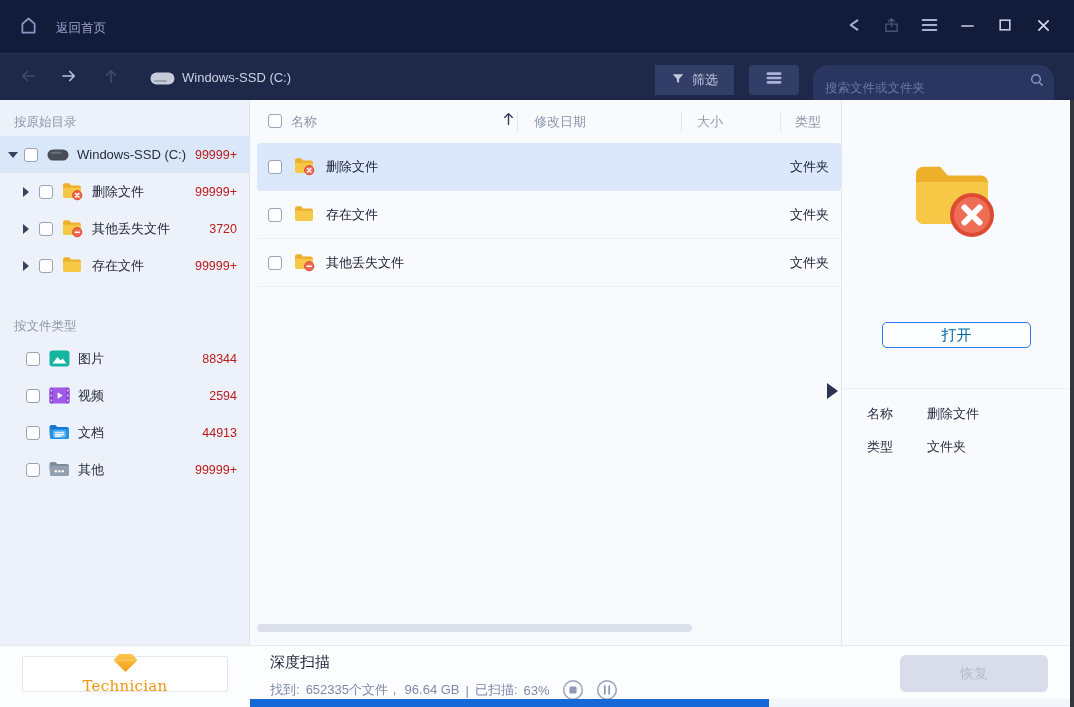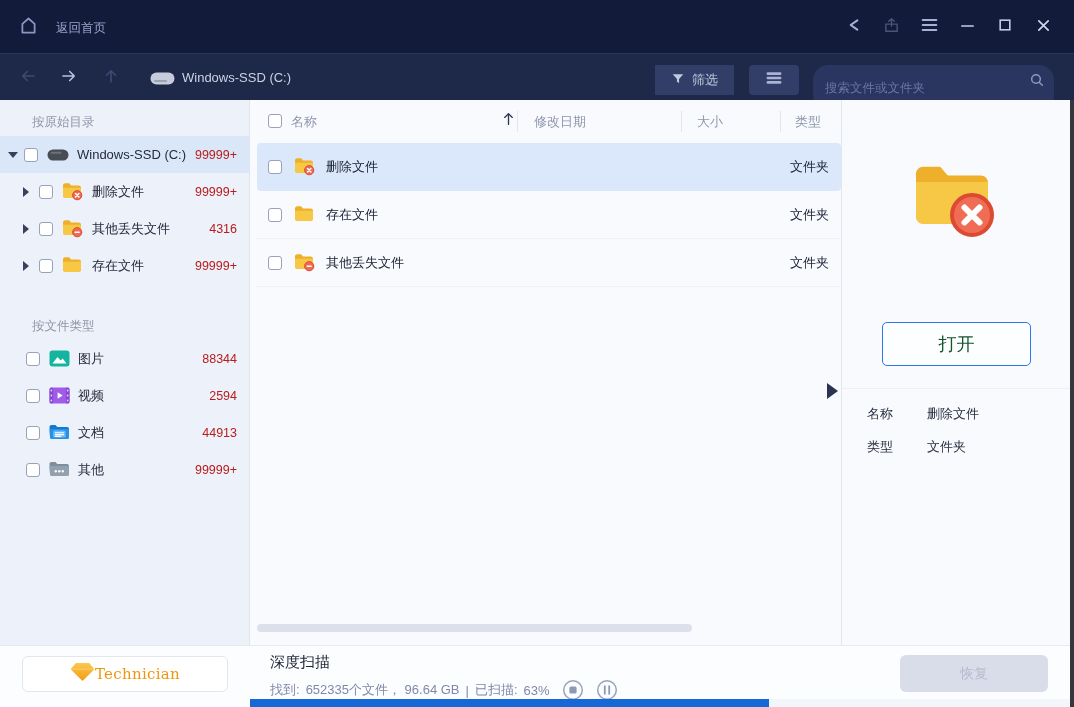--- a/index.html
+++ b/index.html
@@ -21,21 +21,21 @@
   .filter-btn { position:absolute; left:655px; top:11px; width:79px; height:30px; background:#333e68; border-radius:0; display:flex; align-items:center; justify-content:center; gap:7px; color:#c2c9e0; font-size:13px; cursor:pointer; }
   .view-btn { position:absolute; left:749px; top:11px; width:50px; height:30px; background:#333e68; border-radius:4px; display:flex; align-items:center; justify-content:center; cursor:pointer; }
   .search-box { position:absolute; left:813px; top:11px; width:241px; height:46px; background:#2a3560; border-radius:15px; }
   .search-box input { width:100%; height:100%; background:transparent; border:none; outline:none; color:#cfd5ea; font-size:12.5px; padding:0 32px 0 12px; font-family:"Liberation Sans",sans-serif; }
   .search-box input::placeholder { color:#6b76a3; }
   .search-glyph { position:absolute; right:9px; top:7px; }
 
   
   .content { position:absolute; top:100px; left:0; right:0; bottom:62px; }
   .sidebar { position:absolute; left:0; top:0; width:250px; height:100%; background:#edf1f9; border-right:1px solid #e0e4ee; padding-top:8px; }
-  .section-label { height:28px; line-height:28px; padding-left:32px; color:#8e97ab; font-size:12.5px; }
+  .section-label { height:28px; line-height:28px; padding-left:14px; color:#8e97ab; font-size:12.5px; }
   .section-label.second { margin-top:28px; }
   .tree-row { height:37px; display:flex; align-items:center; padding-right:12px; font-size:13px; color:#252b3d; cursor:pointer; }
   .tree-row.root { padding-left:8px; }
   .tree-row.child { padding-left:23px; }
   .tree-row.type { padding-left:26px; }
   .tree-row.selected { background:#d9e7f9; }
   .twisty { width:16px; flex:none; display:flex; align-items:center; }
   .tw-down { width:0; height:0; border-left:5px solid transparent; border-right:5px solid transparent; border-top:6px solid #39405c; }
   .tw-right { width:0; height:0; border-top:5px solid transparent; border-bottom:5px solid transparent; border-left:6px solid #39405c; }
   .cb { width:14px; height:14px; border:1.5px solid #98a2b8; border-radius:3px; background:#fff; flex:none; cursor:pointer; }
@@ -51,31 +51,31 @@
   .tbl-row.selected { background:#dbe8fb; border-radius:4px; border-bottom-color:transparent; }
   .row-cb { margin-left:11px; }
   .row-icon { margin-left:12px; display:flex; }
   .row-name { margin-left:10px; }
   .row-type { position:absolute; left:533px; color:#20263a; }
   .hscroll { position:absolute; left:7px; bottom:13px; width:435px; height:8px; border-radius:4px; background:#dce0ea; cursor:pointer; }
   .collapse-handle { position:absolute; right:3px; top:283px; width:0; height:0; border-top:8px solid transparent; border-bottom:8px solid transparent; border-left:11px solid #2b3352; cursor:pointer; }
 
   .preview { position:absolute; left:841px; top:0; width:229px; height:100%; background:#f8fafd; border-left:1px solid #e2e6ef; }
   .preview-icon { position:absolute; left:0; right:0; top:58px; display:flex; justify-content:center; }
-  .open-btn { position:absolute; left:40px; right:39px; top:222px; height:44px; border:1px solid #2878f0; border-radius:5px; background:#fdfeff; color:#14532d; font-size:18px; display:flex; align-items:center; justify-content:center; cursor:pointer; }
+  .open-btn { position:absolute; left:40px; right:39px; top:222px; height:26px; border:1px solid #2878f0; border-radius:5px; background:#fdfeff; color:#0369a1; font-size:15px; display:flex; align-items:center; justify-content:center; cursor:pointer; }
   .details { position:absolute; left:0; right:0; top:288px; border-top:1px solid #eceff5; padding-top:8px; }
   .detail-row { display:flex; height:33px; align-items:center; font-size:13px; }
   .detail-label { width:85px; padding-left:25px; color:#2a3042; }
   .detail-value { color:#2a3042; }
 
   .edge-strip { position:absolute; top:100px; right:0; width:4px; bottom:0; background:#35373c; z-index:60; }
 
   
   .bottombar { position:absolute; left:0; right:0; bottom:0; height:62px; background:#fcfdff; border-top:1px solid #e6e9f0; }
-  .tech-btn { position:absolute; left:22px; top:10px; width:206px; height:36px; border:1px solid #e3e6ed; border-radius:6px; background:#fff; display:flex; align-items:center; justify-content:center; cursor:pointer; }
+  .tech-btn { position:absolute; left:22px; top:10px; width:206px; height:36px; border:1px solid #e3e6ed; border-radius:1px; background:#fff; display:flex; align-items:center; justify-content:center; cursor:pointer;flex-direction:column; }
   .tech-label { color:#ef9611; font-size:15px; font-family:"DejaVu Serif", serif; letter-spacing:.3px; }
   .scan-info { position:absolute; left:270px; top:7px; }
   .scan-title { font-size:15px; color:#1e2436; }
   .scan-line { margin-top:7px; font-size:13px; color:#7e89a9; display:flex; align-items:center; gap:6px; }
   .round-btn { width:22px; height:22px; display:flex; align-items:center; justify-content:center; cursor:pointer; margin-left:6px; }
   .recover-btn { position:absolute; right:26px; top:9px; width:148px; height:37px; background:#d8dde9; border-radius:6px; color:#b4bccf; font-size:14px; display:flex; align-items:center; justify-content:center; }
   .progress-track { position:absolute; left:250px; right:0; bottom:0; height:8px; background:#f2f5fa; }
   .progress-fill { height:100%; background:#1568d6; }
 </style>
 </head>
@@ -238,21 +238,21 @@
         <span class="cb"></span>
         <span class="tree-icon">
           <svg width="22" height="19" viewBox="0 0 22 19">
               <path d="M1 3.4C1 2.2 2 1.2 3.2 1.2h4l1.8 2.2h7.8c1.2 0 2.2 1 2.2 2.2v8.2c0 1.2-1 2.2-2.2 2.2H3.2C2 16 1 15 1 13.8z" fill="#eeb02a"></path>
               <path d="M1 5.8h18v8c0 1.2-1 2.2-2.2 2.2H3.2C2 16 1 15 1 13.8z" fill="#f7c845"></path>
               <circle cx="15.2" cy="13.2" r="4.6" fill="#ee6a50" stroke="#df4a32" stroke-width="1"></circle>
               <path d="M13.2 13.2h4" stroke="#fff" stroke-width="1.6" stroke-linecap="round"></path>
             </svg>
         </span>
         <span class="tree-name">其他丢失文件</span>
-        <span class="tree-count">4316</span>
+        <span class="tree-count">3720</span>
       </div>
 
       <div class="tree-row child">
         <span class="twisty">
             <span class="tw-right"></span>
           </span>
         <span class="cb"></span>
         <span class="tree-icon">
           <svg width="22" height="19" viewBox="0 0 22 19">
               <path d="M1 3.4C1 2.2 2 1.2 3.2 1.2h4l1.8 2.2h7.8c1.2 0 2.2 1 2.2 2.2v8.2c0 1.2-1 2.2-2.2 2.2H3.2C2 16 1 15 1 13.8z" fill="#eeb02a"></path>

